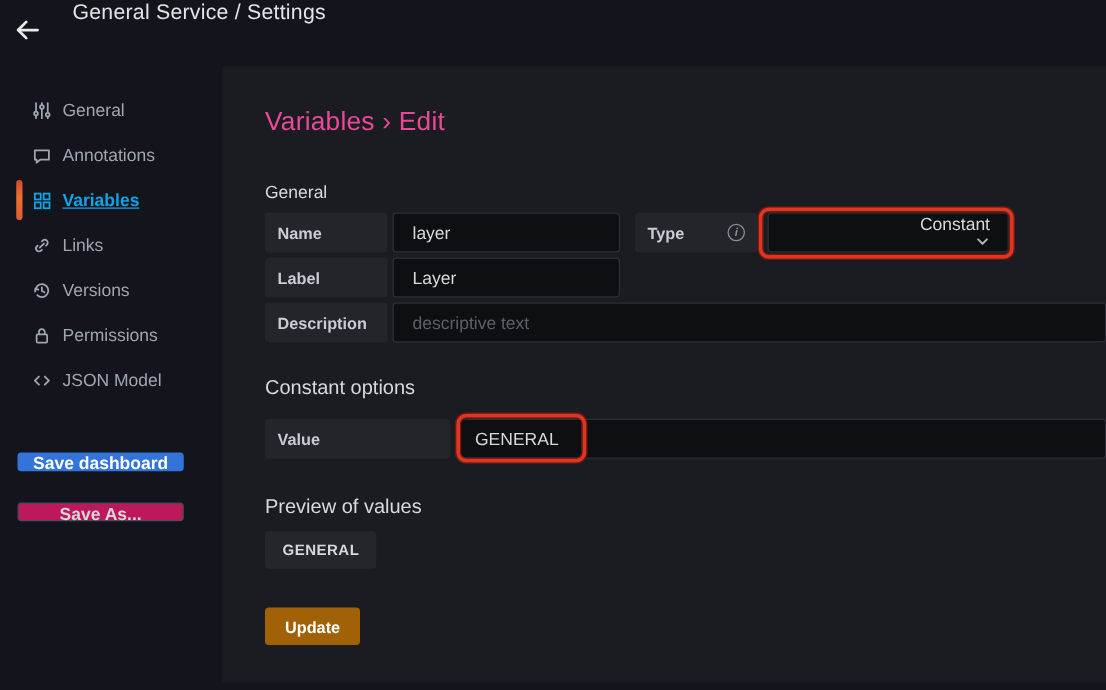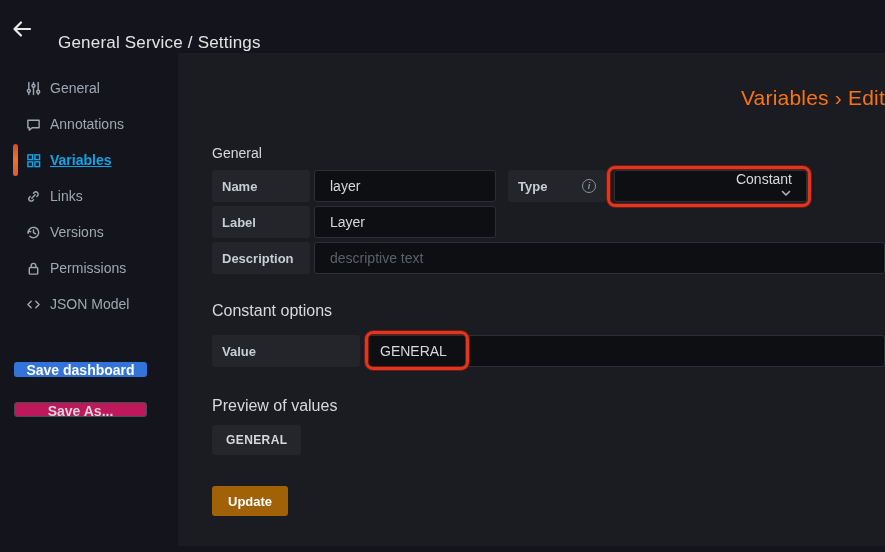--- a/index.html
+++ b/index.html
@@ -4,39 +4,39 @@
 <style>
   * { margin:0; padding:0; box-sizing:border-box; }
   html,body { background:#000; }
   .app {
     position:relative; width:885px; height:552px; overflow:hidden;
     background:#14151c;
     font-family:"Liberation Sans", sans-serif;
     color:#d8d9da;
   }
   
-  .topbar { position:absolute; left:0; top:0; width:885px; height:53px; display:flex; align-items:flex-end; }
+  .topbar { position:absolute; left:0; top:0; width:885px; height:53px; display:flex; align-items:flex-start; }
   .back-btn { width:44px; height:48px; display:flex; align-items:center; justify-content:center; cursor:pointer; background:none; border:none; color:#e9eaeb; }
   .topbar-title { font-size:17px; font-weight:500; color:#e3e4e6; letter-spacing:.2px; margin-left:14px; }
   
   .sidebar { position:absolute; left:0; top:53px; width:178px; bottom:0; }
   .nav { padding-top:17px; }
   .nav-item { position:relative; height:36px; display:flex; align-items:center; padding-left:25px; cursor:pointer; color:#9fa7b3; font-size:14px; }
   .nav-item .icn { width:16px; height:16px; margin-right:9px; display:inline-flex; align-items:center; justify-content:center; flex:none; }
   .nav-item.selected { color:#0ea5e9; font-weight:700;text-decoration:underline; }
   .nav-item.selected .bar { position:absolute; left:13px; top:2px; bottom:2px; width:5px; border-radius:3px;
     background:linear-gradient(180deg,#d4482e 0%, #f0702f 45%, #e05a30 100%); }
   svg.ic { display:block; }
   .side-btn { position:absolute; left:14px; width:133px; height:15px; border-radius:3px; border:none; cursor:pointer;
     font-family:"Liberation Sans",sans-serif; font-size:14px; font-weight:700; }
   .btn-save { top:309px; background:#3274d9; color:#ffffff; }
   .btn-saveas { top:349px; background:#be185d; color:#d5d7da; border:1px solid #474d55; }
   
   .panel { position:absolute; left:178px; top:53px; width:707px; height:493px; background:#1b1c22; padding:33px 0 0 34px; }
-  .page-heading { font-size:21px; font-weight:500; color:#f97316; letter-spacing:.2px;text-align:right; }
+  .page-heading { font-size:21px; font-weight:500; color:#ec4899; letter-spacing:.2px; }
   .section-label { margin-top:35px; font-size:14px; color:#d8d9da; }
   .section-title { font-size:16px; color:#d8d9da; }
   .form-row { display:flex; align-items:stretch; margin-top:4px; width:673px; }
   .form-row.first { margin-top:9px; }
   .lbl { height:32px; background:#23252b; border-radius:3px; display:flex; align-items:center; padding:0 10px;
     font-size:13px; font-weight:600; color:#c8ccd3; flex:none; }
   .lbl.w98 { width:98px; }
   .lbl.w148 { width:148px; }
   .lbl .spread { flex:1; }
   .inp { height:32px; background:#0e0f13; border:1px solid #2c2f36; border-radius:3px; padding:0 15px;

